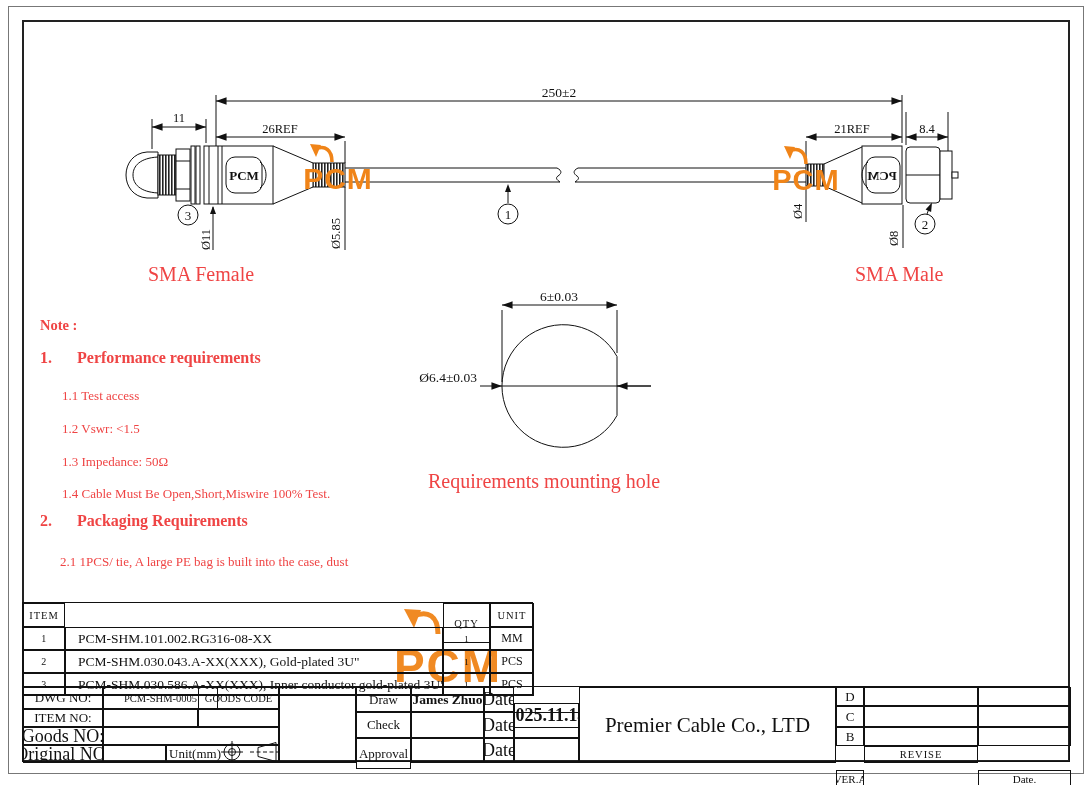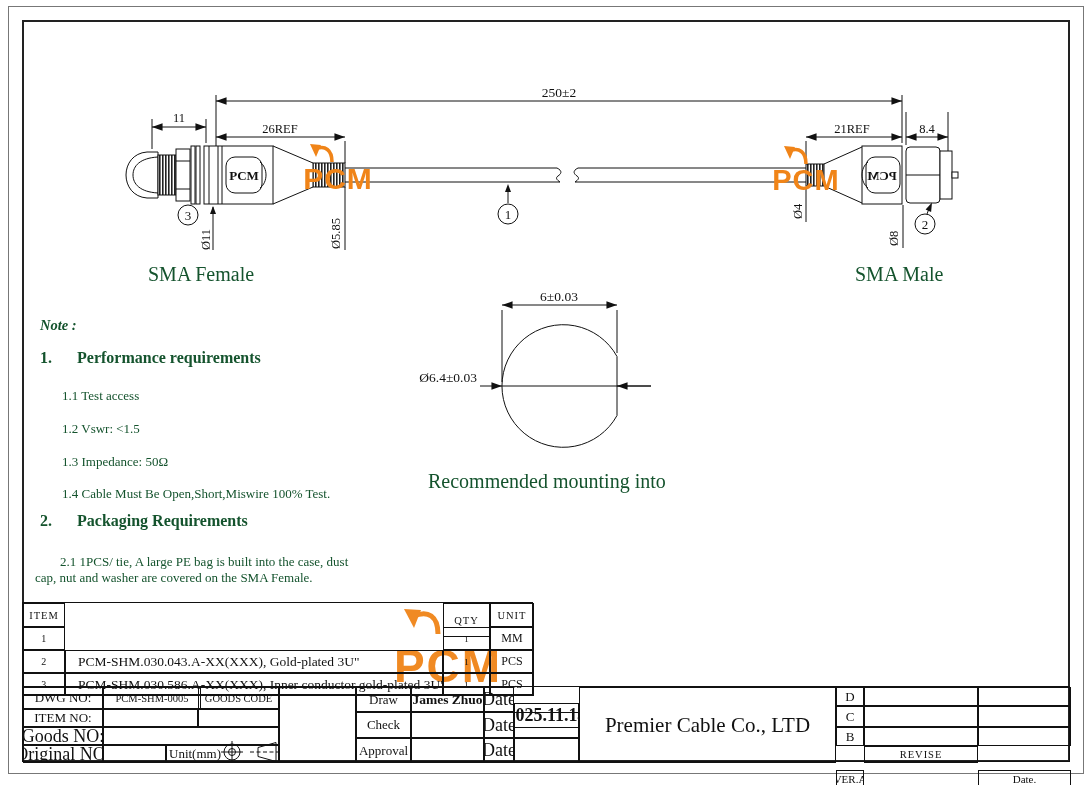--- a/index.html
+++ b/index.html
@@ -3,23 +3,23 @@
 <meta charset="utf-8">
 <style>
   html,body{margin:0;padding:0;background:#e8e8e8;}
   .sheet{position:relative;width:1092px;height:785px;background:#fff;overflow:hidden;
          font-family:"Liberation Serif",serif;color:#111;}
   .frame-outer{position:absolute;left:8px;top:6px;width:1076px;height:768px;
                border:1px solid #777;box-sizing:border-box;z-index:1;}
   .frame-inner{position:absolute;left:22px;top:20px;width:1048px;height:742px;
                border:2px solid #222;box-sizing:border-box;z-index:1;}
   svg.draw{position:absolute;left:0;top:0;z-index:2;}
-  .txt{position:absolute;z-index:3;white-space:nowrap;color:#14532d;}
+  .txt{position:absolute;z-index:3;white-space:nowrap;color:#ef4444;}
   .conn-label{font-size:20px;}
-  .note-title{font-size:14.5px;font-weight:bold;font-style:italic;}
+  .note-title{font-size:14.5px;font-weight:bold;}
   .sec{display:flex;font-size:16px;font-weight:bold;}
   .sec .num{width:37px;}
   .note-item{font-size:13px;}
   .hole-cap{font-size:20px;}
   
   .grid{position:absolute;z-index:3;box-sizing:border-box;border:1px solid #111;background:transparent;}
   .cell{position:absolute;box-sizing:border-box;border:1px solid #111;display:flex;
         align-items:center;justify-content:center;font-size:13px;background:transparent;
         overflow:hidden;white-space:nowrap;}
   .cell.left{justify-content:flex-start;}
@@ -184,67 +184,67 @@
   </div>
   <div class="txt note-item" style="left:62px;top:388px;">1.1 Test access</div>
   <div class="txt note-item" style="left:62px;top:421px;">1.2 Vswr: &lt;1.5</div>
   <div class="txt note-item" style="left:62px;top:454px;">1.3 Impedance: 50Ω</div>
   <div class="txt note-item" style="left:62px;top:486px;">1.4 Cable Must Be Open,Short,Miswire 100% Test.</div>
   <div class="txt sec" style="left:40px;top:512px;">
     <span class="num">2.</span>
     <span>Packaging Requirements</span>
   </div>
   <div class="txt note-item" style="left:60px;top:554px;">2.1 1PCS/ tie, A large PE bag is built into the case, dust</div>
-  <div class="txt note-item" style="left:35px;top:570px;">cap, nut and washer are covered on the SMA Female.</div>
-
-  <div class="txt hole-cap" style="left:428px;top:470px;">Recommended mounting into</div>
+
+  <div class="txt hole-cap" style="left:428px;top:470px;">Requirements mounting hole</div>
 
   <div class="grid" style="left:22px;top:594px;width:511px;height:93px;margin-top:8px;">
     <div class="cell hdr" style="left:0;top:0;width:42px;height:24px;">ITEM</div>
-    <div class="cell hdr" style="left:420px;top:0;width:47px;height:34px;">QTY</div>
+    <div class="cell hdr" style="left:420px;top:0;width:47px;height:40px;">QTY</div>
     <div class="cell hdr" style="left:467px;top:0;width:44px;height:24px;">UNIT</div>
 
     <div class="cell f10" style="left:0;top:24px;width:42px;height:23px;">1</div>
+    <div class="cell left desc" style="left:42px;top:24px;width:378px;height:23px;">PCM-SHM.101.002.RG316-08-XX</div>
     <div class="cell f9" style="left:420px;top:24px;width:47px;height:23px;">1</div>
     <div class="cell f95" style="left:467px;top:24px;width:44px;height:23px;">MM</div>
 
     <div class="cell f10" style="left:0;top:47px;width:42px;height:23px;">2</div>
     <div class="cell left desc" style="left:42px;top:47px;width:378px;height:23px;">PCM-SHM.030.043.A-XX(XXX), Gold-plated 3U"</div>
     <div class="cell f9" style="left:420px;top:47px;width:47px;height:23px;">1</div>
     <div class="cell f95" style="left:467px;top:47px;width:44px;height:23px;">PCS</div>
 
     <div class="cell f10" style="left:0;top:70px;width:42px;height:23px;">3</div>
     <div class="cell left desc" style="left:42px;top:70px;width:378px;height:23px;">PCM-SHM.030.586.A-XX(XXX), Inner conductor gold-plated 3U"</div>
     <div class="cell f9" style="left:420px;top:70px;width:47px;height:23px;">1</div>
     <div class="cell f95" style="left:467px;top:70px;width:44px;height:23px;">PCS</div>
   </div>
 
   <div class="grid" style="left:22px;top:686px;width:1048px;height:76px;">
     <div class="cell" style="left:0;top:0;width:80px;height:22px;">DWG NO:</div>
-    <div class="cell f105" style="left:80px;top:0;width:98px;height:22px;">PCM-SHM-0005</div>
+    <div class="cell f105" style="left:80px;top:0;width:115px;height:22px;">PCM-SHM-0005</div>
     <div class="cell f105" style="left:175px;top:0;width:81px;height:22px;">GOODS CODE</div>
     <div class="cell" style="left:0;top:22px;width:80px;height:18px;">ITEM NO:</div>
     <div class="cell" style="left:80px;top:22px;width:95px;height:18px;"></div>
     <div class="cell" style="left:175px;top:22px;width:81px;height:18px;"></div>
     <div class="cell f125" style="left:0;top:40px;width:80px;height:18px;">Goods NO:</div>
     <div class="cell" style="left:80px;top:40px;width:176px;height:18px;"></div>
     <div class="cell f125" style="left:0;top:58px;width:80px;height:18px;">Original NO:</div>
     <div class="cell" style="left:80px;top:58px;width:63px;height:18px;"></div>
     <div class="cell left" style="left:143px;top:58px;width:113px;height:18px;padding-left:2px;">Unit(mm)</div>
     <div class="cell" style="left:256px;top:0;width:77px;height:76px;"></div>
 
     <div class="cell" style="left:333px;top:0;width:55px;height:25px;">Draw</div>
     <div class="cell bold f135" style="left:388px;top:0;width:73px;height:25px;">James Zhuo</div>
     <div class="cell f125" style="left:461px;top:0;width:30px;height:25px;">Date</div>
     <div class="cell bold f125" style="left:491px;top:16px;width:65px;height:25px;">2025.11.14</div>
     <div class="cell" style="left:333px;top:25px;width:55px;height:26px;">Check</div>
     <div class="cell" style="left:388px;top:25px;width:73px;height:26px;"></div>
     <div class="cell f125" style="left:461px;top:25px;width:30px;height:26px;">Date</div>
     <div class="cell" style="left:491px;top:25px;width:65px;height:26px;"></div>
-    <div class="cell" style="left:333px;top:51px;width:55px;height:25px;">Approval</div>
+    <div class="cell" style="left:333px;top:51px;width:55px;height:31px;">Approval</div>
     <div class="cell" style="left:388px;top:51px;width:73px;height:25px;"></div>
     <div class="cell f125" style="left:461px;top:51px;width:30px;height:25px;">Date</div>
     <div class="cell" style="left:491px;top:51px;width:65px;height:25px;"></div>
 
     <div class="cell f21" style="left:556px;top:0;width:257px;height:76px;">Premier Cable Co., LTD</div>
 
     <div class="cell" style="left:813px;top:0;width:28px;height:19px;">D</div>
     <div class="cell" style="left:813px;top:19px;width:28px;height:21px;">C</div>
     <div class="cell" style="left:813px;top:40px;width:28px;height:19px;">B</div>
     <div class="cell f11" style="left:813px;top:59px;width:28px;height:17px;">VER.A</div>

